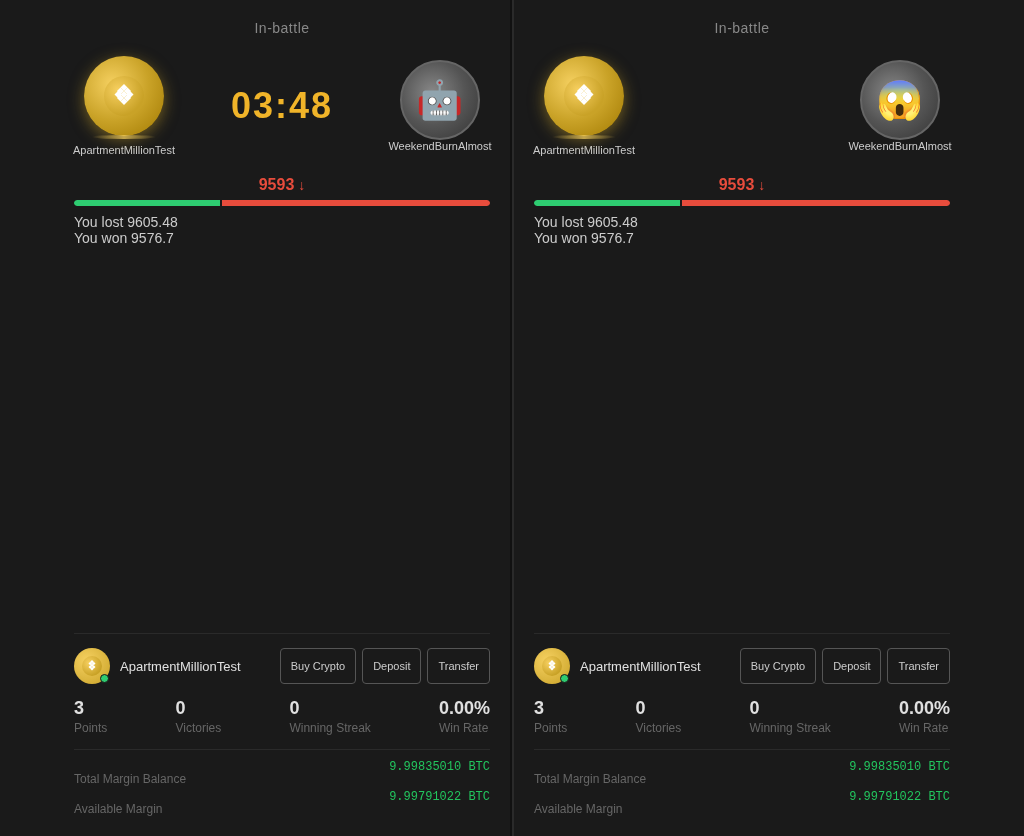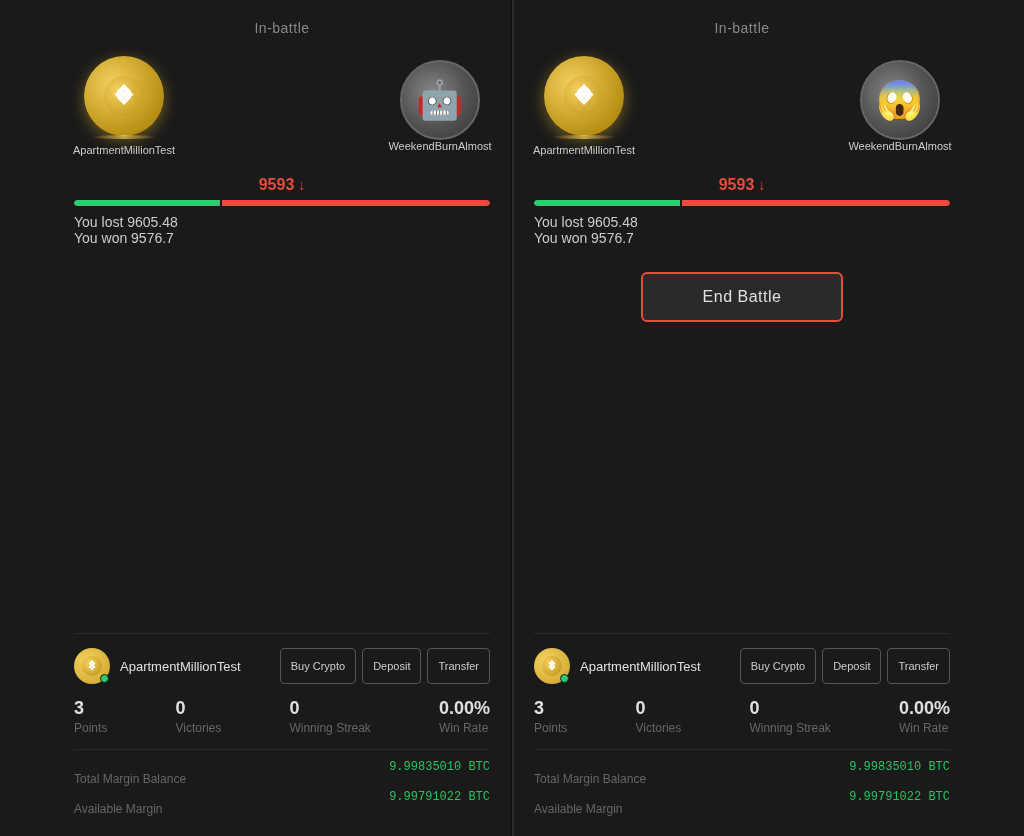--- a/index.html
+++ b/index.html
@@ -303,20 +303,23 @@
             <path d="M10.5 18.5 L14 15 L17.5 18.5 L14 22 Z" fill="white"></path>
             <path d="M29.5 18.5 L26 15 L22.5 18.5 L26 22 Z" fill="white"></path>
             <path d="M20 22 L23.5 25.5 L20 29 L16.5 25.5 Z" fill="white"></path>
             <path d="M13 22 L16.5 25.5 L20 22 L16.5 18.5 Z" fill="white"></path>
             <path d="M27 22 L23.5 25.5 L20 22 L23.5 18.5 Z" fill="white"></path>
           </svg>
         </div>
         <div class="player-name">ApartmentMillionTest</div>
       </div>
 
+      <div class="timer-section">
+        <div class="timer">03:48</div>
+      </div>
 
       <div class="player-right">
         <div class="robot-avatar">
           <span class="robot-emoji">🤖</span>
         </div>
         <div class="player-name">WeekendBurnAlmost</div>
       </div>
     </div>
 
     <div class="score-area">
@@ -443,23 +446,20 @@
       <div class="progress-bar-container">
         <div class="bar-left"></div>
         <div class="bar-right"></div>
       </div>
       <div class="score-results">
         <span class="lost">You lost 9605.48</span>
         <span class="won">You won 9576.7</span>
       </div>
     </div>
 
-    <div class="end-battle-section">
-      <button class="end-battle-btn">End Battle</button>
-    </div>
 
     <div class="spacer"></div>
 
     <div class="user-section">
       <div class="user-header">
         <div class="user-avatar-small">
           <svg width="20" height="20" viewBox="0 0 40 40" fill="none">
             <circle cx="20" cy="20" r="20" fill="url(#bnbGrad4)"></circle>
             <defs>
               <radialGradient id="bnbGrad4" cx="35%" cy="35%" r="65%">

